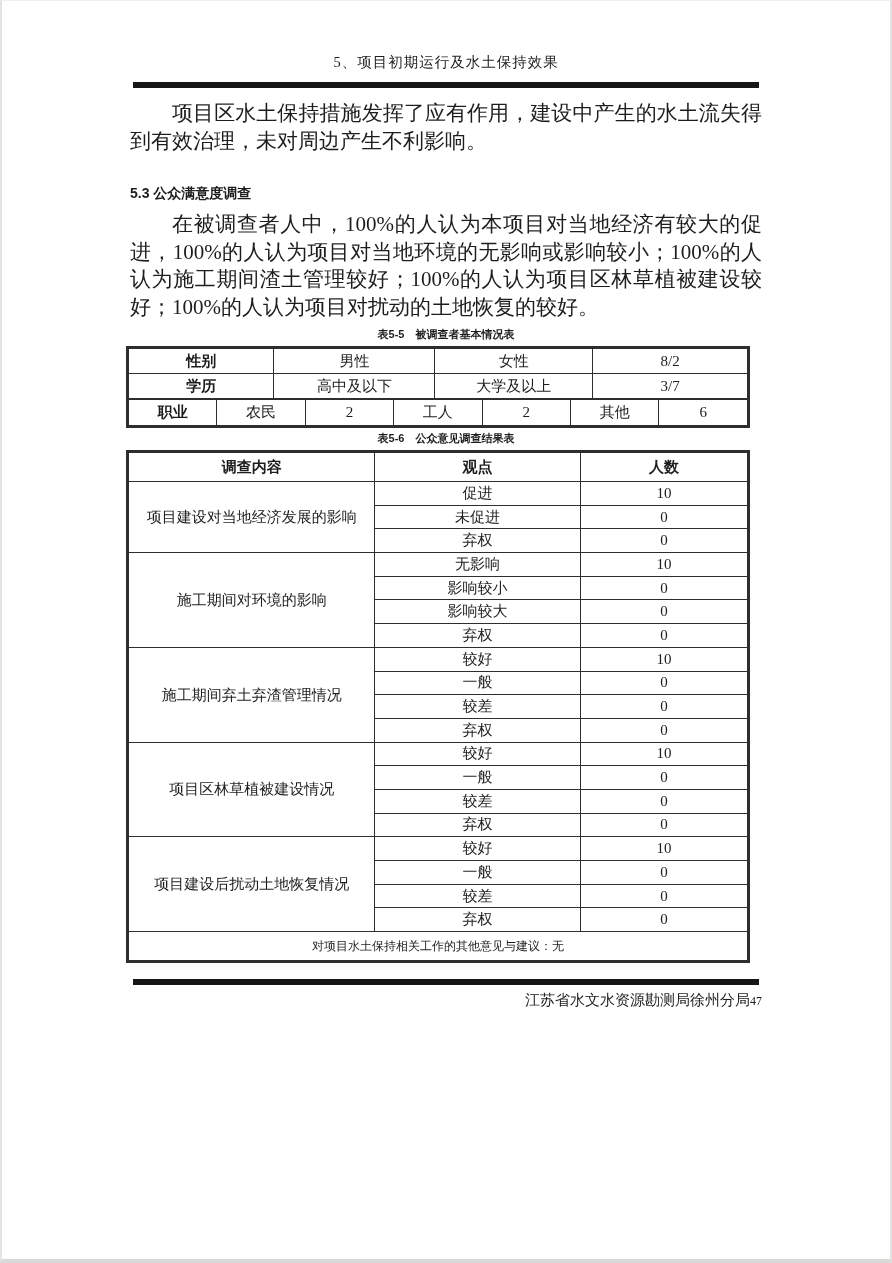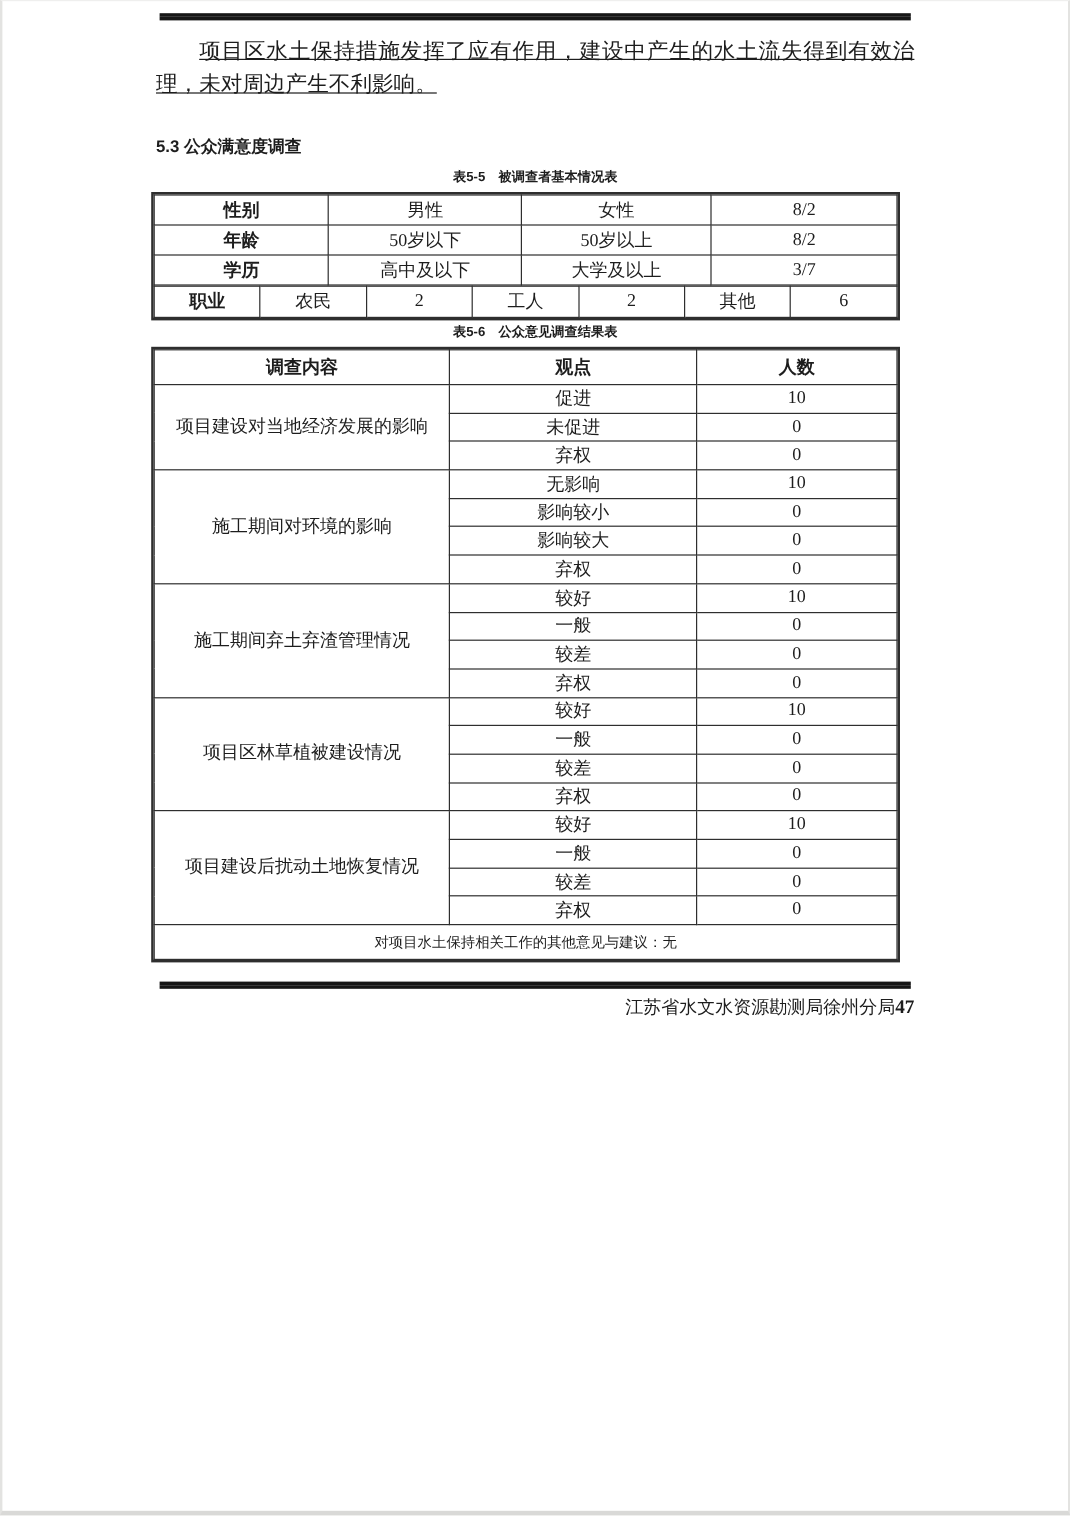--- a/index.html
+++ b/index.html
@@ -25,25 +25,24 @@
   }
   .double-rule {
     margin:10px auto 0;
     width:626px;
     height:2px;
     border-top:3px solid var(--rule,#161616);
     border-bottom:3px solid var(--rule,#161616);
   }
   .content { width:632px; margin:0 auto; }
   .body-text {
-    font-size:18px;
+    font-size:21px;
     line-height:27.5px;
     text-align:justify;
     text-indent:2em;
-    text-decoration:underline;
   }
   .p1 { margin-top:12px; }
   .section-heading {
     margin-top:25px;
     font-family:"Liberation Sans","DejaVu Sans",sans-serif;
     font-weight:bold;
     font-size:14px;
     line-height:26px;
   }
   .p2 { margin-top:9px; }
@@ -85,58 +84,54 @@
   .t56 td.note-cell { height:29px; font-size:12px; }
   .footer-rule { margin-top:16px; }
   .footer-row {
     width:632px;
     margin:6px auto 0;
     display:flex;
     justify-content:flex-end;
     align-items:baseline;
     font-size:15px;
   }
-  .page-number { font-size:16px;font-weight:bold; }
+  .page-number { font-size:12px; }
 </style>
 </head>
 <body>
 
 <div class="page">
 
+  <div class="running-header">5、项目初期运行及水土保持效果</div>
   <div class="double-rule"></div>
 
   <div class="content">
 
     <p class="body-text p1">项目区水土保持措施发挥了应有作用，建设中产生的水土流失得到有效治理，未对周边产生不利影响。</p>
 
     <h2 class="section-heading">5.3 公众满意度调查</h2>
 
 
+    <p class="body-text p3">在被调查者人中，100%的人认为本项目对当地经济有较大的促进，100%的人认为项目对当地环境的无影响或影响较小；100%的人认为施工期间渣土管理较好；100%的人认为项目区林草植被建设较好；100%的人认为项目对扰动的土地恢复的较好。</p>
 
     <div class="table-title">表5-5　被调查者基本情况表</div>
 
     <div class="tbl-wrap">
       <table class="t55-main">
         <colgroup>
             <col style="width:23.5%">
             <col style="width:26%">
             <col style="width:25.5%">
             <col style="width:25%">
           </colgroup>
         <tbody id="t55-rows">
             <tr>
               <td class="hd">性别</td>
               <td>男性</td>
               <td>女性</td>
-              <td>8/2</td>
-            </tr>
-            <tr>
-              <td class="hd">年龄</td>
-              <td>50岁以下</td>
-              <td>50岁以上</td>
               <td>8/2</td>
             </tr>
             <tr>
               <td class="hd">学历</td>
               <td>高中及以下</td>
               <td>大学及以上</td>
               <td>3/7</td>
             </tr>
           </tbody>
       </table>

